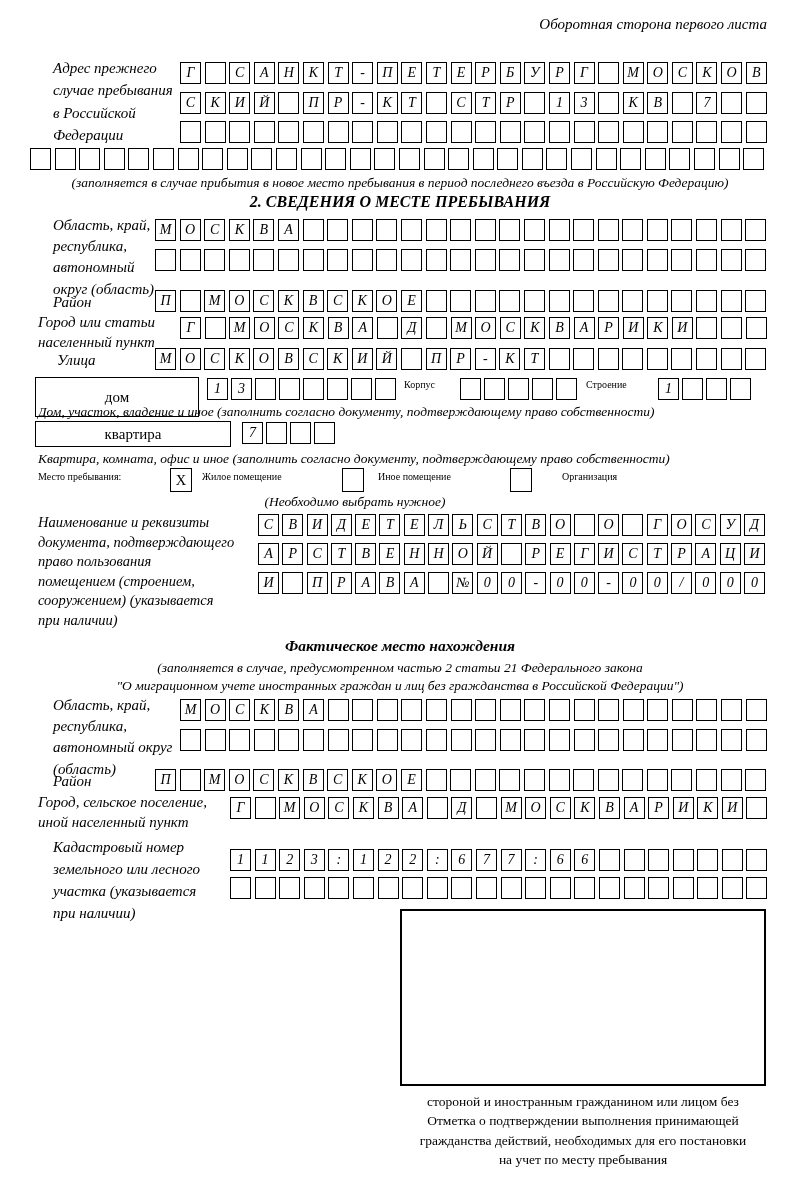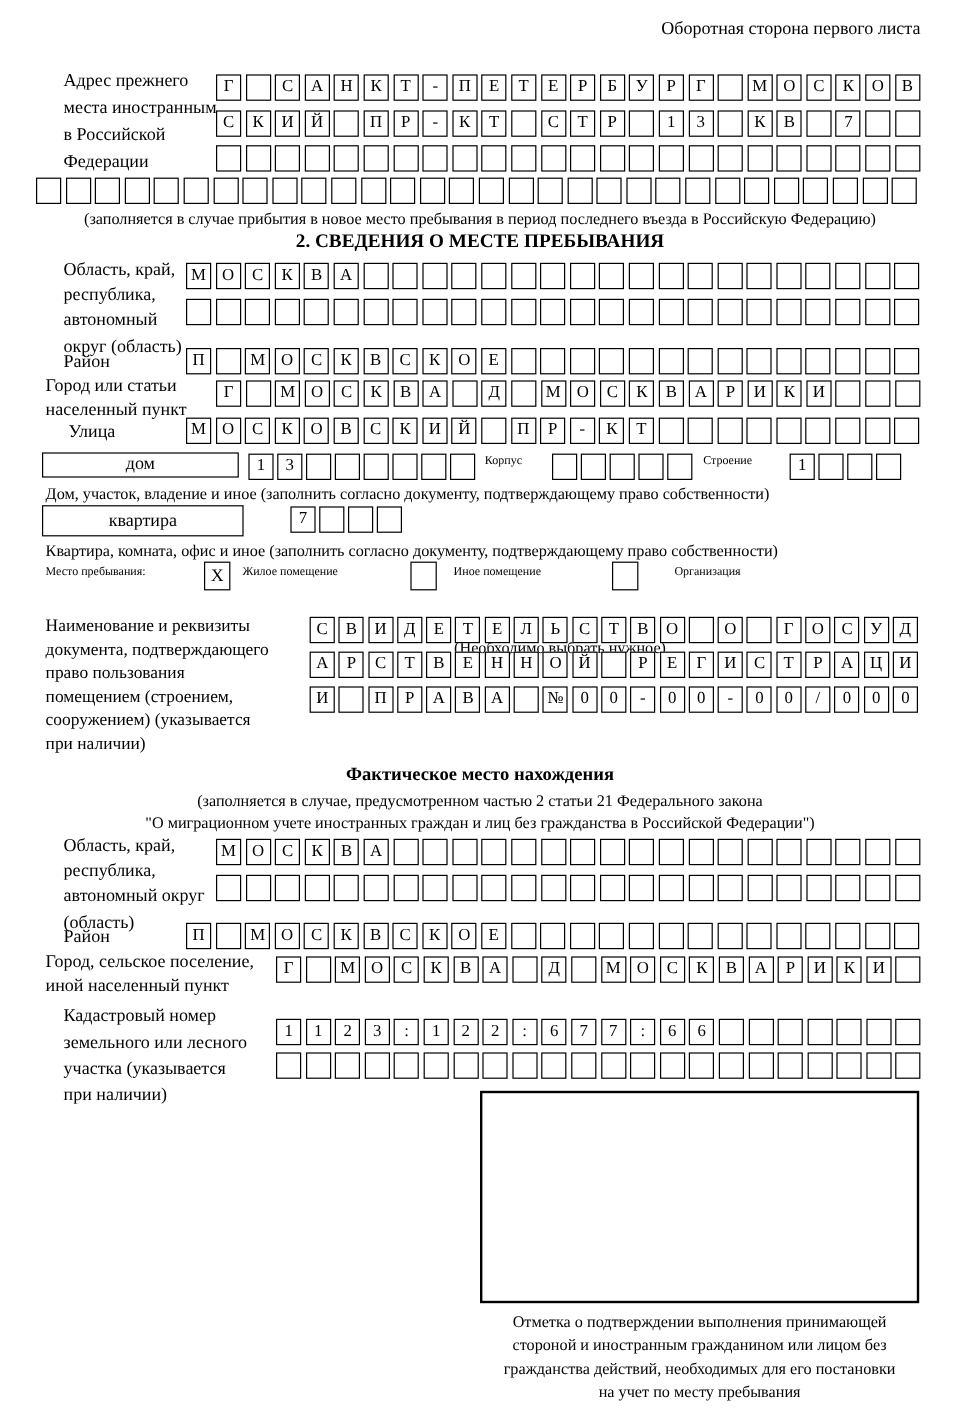--- a/index.html
+++ b/index.html
@@ -2,21 +2,21 @@
 <html><head>
 <meta charset="utf-8">
 <style>
   * { margin:0; padding:0; box-sizing:border-box; }
   html,body { background:#fff; }
   .page {
     position:relative; width:800px; height:1180px; background:#ffffff;
     font-family:"Liberation Serif","DejaVu Serif",serif; color:#000;
     overflow:hidden;
   }
-  .el { position:absolute; }
+  .el { position:absolute;font-style:italic; }
   .lbl { font-size:15px; line-height:21px;margin-left:15px; }
   .lbl2 { font-size:15px; line-height:19.5px; }
   .cap { font-size:13.5px;text-align:center; }
   .center { left:0; width:800px; text-align:center; }
   .title { font-weight:bold; font-size:16px; }
   .subtitle { font-weight:bold; font-size:15.5px; }
   .cells { display:flex; }
   .gA { gap:3.6px; }
   .gB { gap:3.3px; }
   .gC { gap:3px; }
@@ -40,21 +40,21 @@
 </style>
 </head>
 <body>
 
 <div class="page">
 
   <div class="el" style="right:33px; top:16px; font-size:15px;">Оборотная сторона первого листа</div>
 
   <div class="el lbl" style="left:38px; top:57px; line-height:22.4px;">
       <div>Адрес прежнего</div>
-      <div>места иностранным</div>
+      <div>случае пребывания</div>
       <div>в Российской</div>
       <div>Федерации</div>
     </div>
   <div class="el cells gA" style="left:180px; top:62px;">
       <span class="cell">Г</span>
       <span class="cell"></span>
       <span class="cell">С</span>
       <span class="cell">А</span>
       <span class="cell">Н</span>
       <span class="cell">К</span>
@@ -308,21 +308,21 @@
       <span class="cell"></span>
       <span class="cell"></span>
       <span class="cell"></span>
       <span class="cell"></span>
       <span class="cell"></span>
       <span class="cell"></span>
       <span class="cell"></span>
       <span class="cell"></span>
     </div>
 
-  <div class="widebox" style="left:35px; top:377px; width:164px; height:21px;">дом</div>
+  <div class="widebox" style="left:35px; top:377px; width:164px; height:40px;">дом</div>
   <div class="el cells gC" style="left:207px; top:378px;">
       <span class="cell">1</span>
       <span class="cell">3</span>
       <span class="cell"></span>
       <span class="cell"></span>
       <span class="cell"></span>
       <span class="cell"></span>
       <span class="cell"></span>
       <span class="cell"></span>
     </div>
@@ -336,37 +336,37 @@
     </div>
   <div class="inline-lbl" style="left:586px; top:379px;">Строение</div>
   <div class="el cells gC" style="left:658px; top:378px;">
       <span class="cell">1</span>
       <span class="cell"></span>
       <span class="cell"></span>
       <span class="cell"></span>
     </div>
   <div class="el cap" style="left:38px; top:404px;">Дом, участок, владение и иное (заполнить согласно документу, подтверждающему право собственности)</div>
 
-  <div class="widebox" style="left:35px; top:421px; width:168px; height:26px;">квартира</div>
+  <div class="widebox" style="left:35px; top:421px; width:196px; height:26px;">квартира</div>
   <div class="el cells gC" style="left:242px; top:422px;">
       <span class="cell">7</span>
       <span class="cell"></span>
       <span class="cell"></span>
       <span class="cell"></span>
     </div>
   <div class="el cap" style="left:38px; top:451px;">Квартира, комната, офис и иное (заполнить согласно документу, подтверждающему право собственности)</div>
 
   <div class="inline-lbl" style="left:38px; top:471px;">Место пребывания:</div>
   <div class="checkbox" style="left:170px; top:468px;">X</div>
   <div class="inline-lbl" style="left:202px; top:471px;text-align:right;">Жилое помещение</div>
   <div class="checkbox" style="left:342px; top:468px;"></div>
   <div class="inline-lbl" style="left:378px; top:471px;">Иное помещение</div>
   <div class="checkbox" style="left:510px; top:468px;"></div>
   <div class="inline-lbl" style="left:562px; top:471px;">Организация</div>
-  <div class="el cap" style="left:155px; top:494px; width:400px; text-align:right;margin-top:38px;">(Необходимо выбрать нужное)</div>
+  <div class="el cap" style="left:155px; top:494px; width:400px; text-align:center;">(Необходимо выбрать нужное)</div>
 
   <div class="el" style="left:38px; top:513px; font-size:14.5px; line-height:19.6px;">
       <div>Наименование и реквизиты</div>
       <div>документа, подтверждающего</div>
       <div>право пользования</div>
       <div>помещением (строением,</div>
       <div>сооружением) (указывается</div>
       <div>при наличии)</div>
     </div>
   <div class="el cells gB" style="left:258px; top:514px;">
@@ -610,19 +610,19 @@
       <span class="cell"></span>
       <span class="cell"></span>
       <span class="cell"></span>
       <span class="cell"></span>
       <span class="cell"></span>
       <span class="cell"></span>
     </div>
 
   <div class="stampbox" style="left:400px; top:909px; width:366px; height:177px;"></div>
   <div class="stampcap" style="left:385px; top:1092px; width:396px;">
+      <div>стороной и иностранным гражданином или лицом без</div>
       <div>Отметка о подтверждении выполнения принимающей</div>
-      <div>стороной и иностранным гражданином или лицом без</div>
       <div>гражданства действий, необходимых для его постановки</div>
       <div>на учет по месту пребывания</div>
     </div>
 
 </div>
 
 </body></html>

